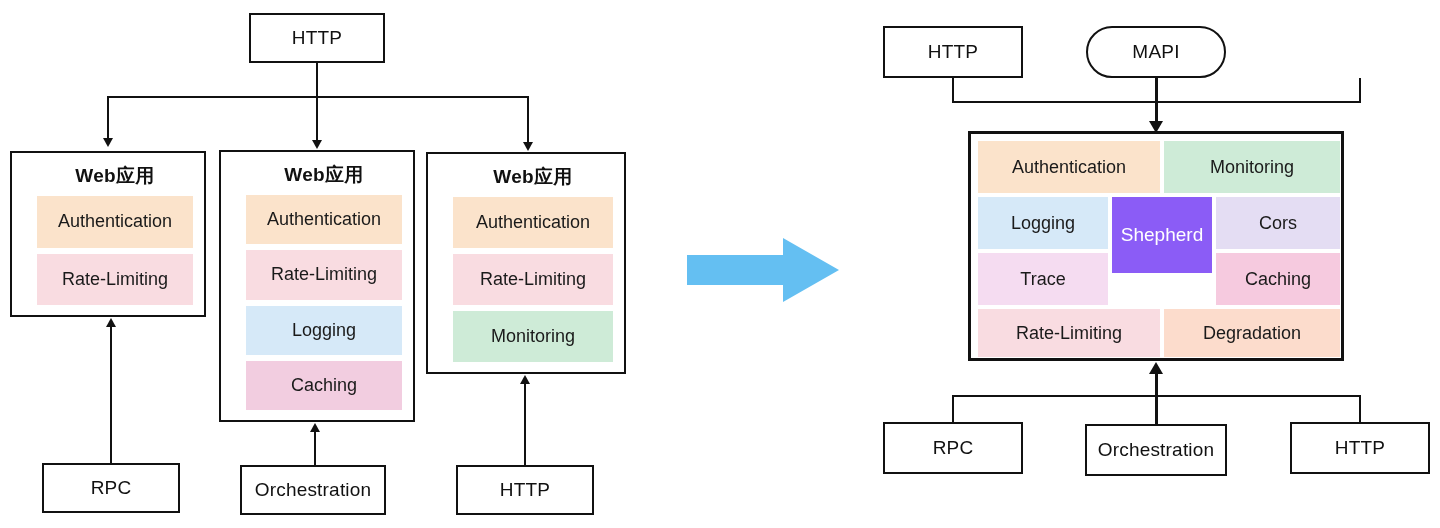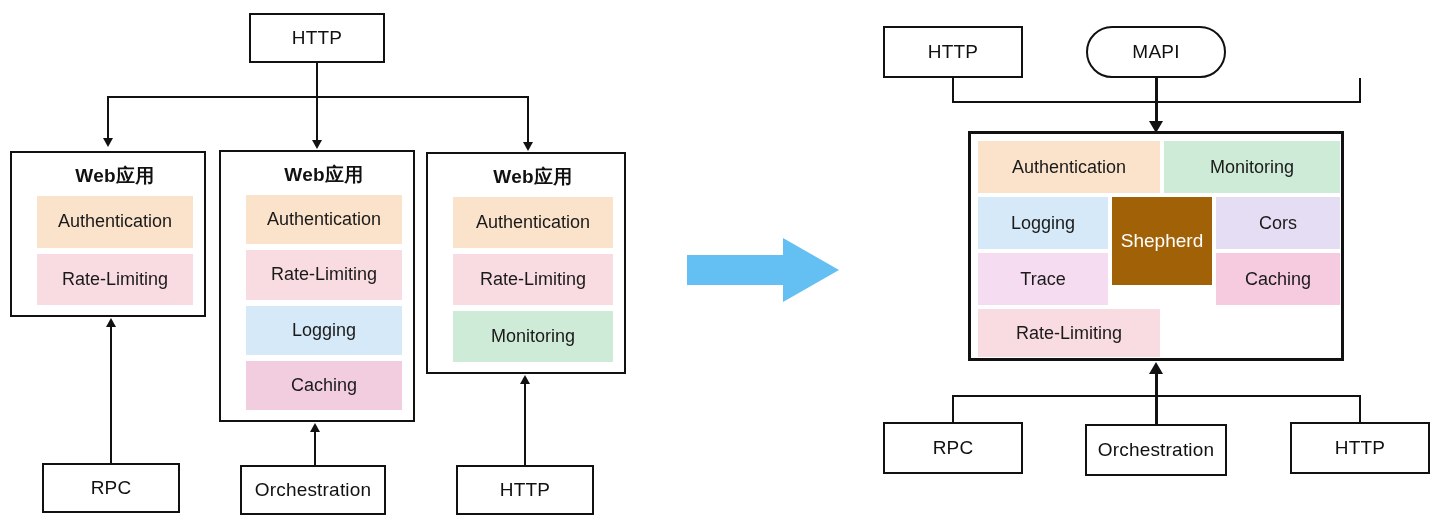--- a/index.html
+++ b/index.html
@@ -252,26 +252,29 @@
         <span>Trace</span>
       </div>
 
       <div class="cell" style="left:238px; top:56px; width:124px; height:52px; background:#E4DDF3;">
         <span>Cors</span>
       </div>
       <div class="cell" style="left:238px; top:112px; width:124px; height:52px; background:#F6CADF;">
         <span>Caching</span>
       </div>
 
-      <div class="cell core" style="left:134px; top:56px; width:100px; height:88px; background:#a16207;">
+      <div class="cell core" style="left:134px; top:56px; width:100px; height:76px; background:#8b5cf6;">
         <span>Shepherd</span>
       </div>
 
       <div class="cell" style="left:0px; top:168px; width:182px; height:48px; background:#F9DCE1;">
         <span>Rate-Limiting</span>
+      </div>
+      <div class="cell" style="left:186px; top:168px; width:176px; height:48px; background:#FCDCCC;">
+        <span>Degradation</span>
       </div>
 
     </div>
   </div>
 
   <div class="vline thick" style="left:1155px; top:373px; height:60px;"></div>
   <div class="arrowup big" style="left:1149px; top:362px;"></div>
   <div class="hline" style="left:952px; top:395px; width:409px;"></div>
   <div class="vline" style="left:952px; top:395px; height:28px;"></div>
   <div class="vline" style="left:1359px; top:395px; height:28px;"></div>

